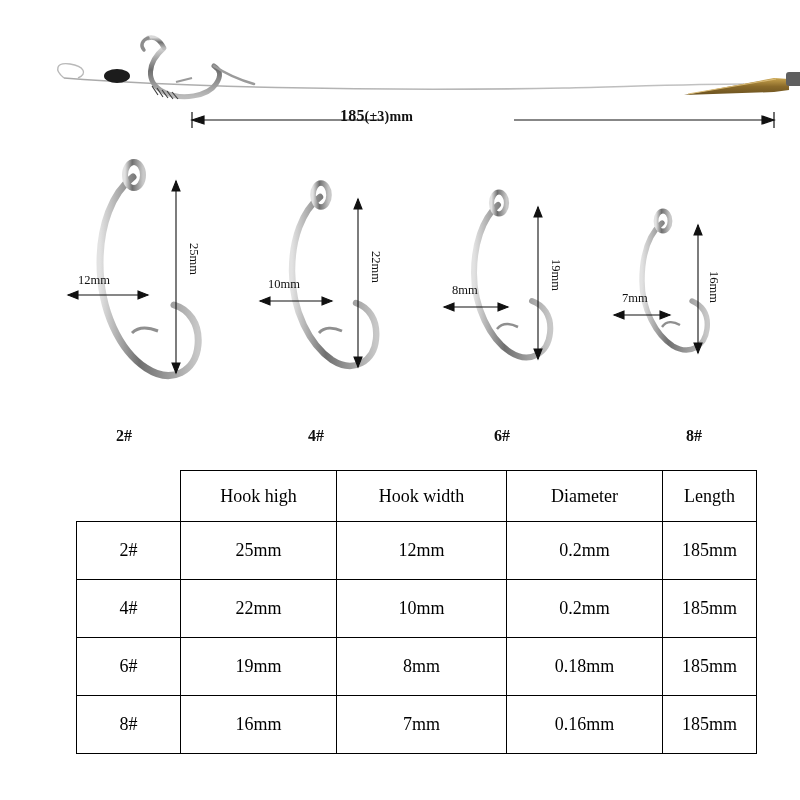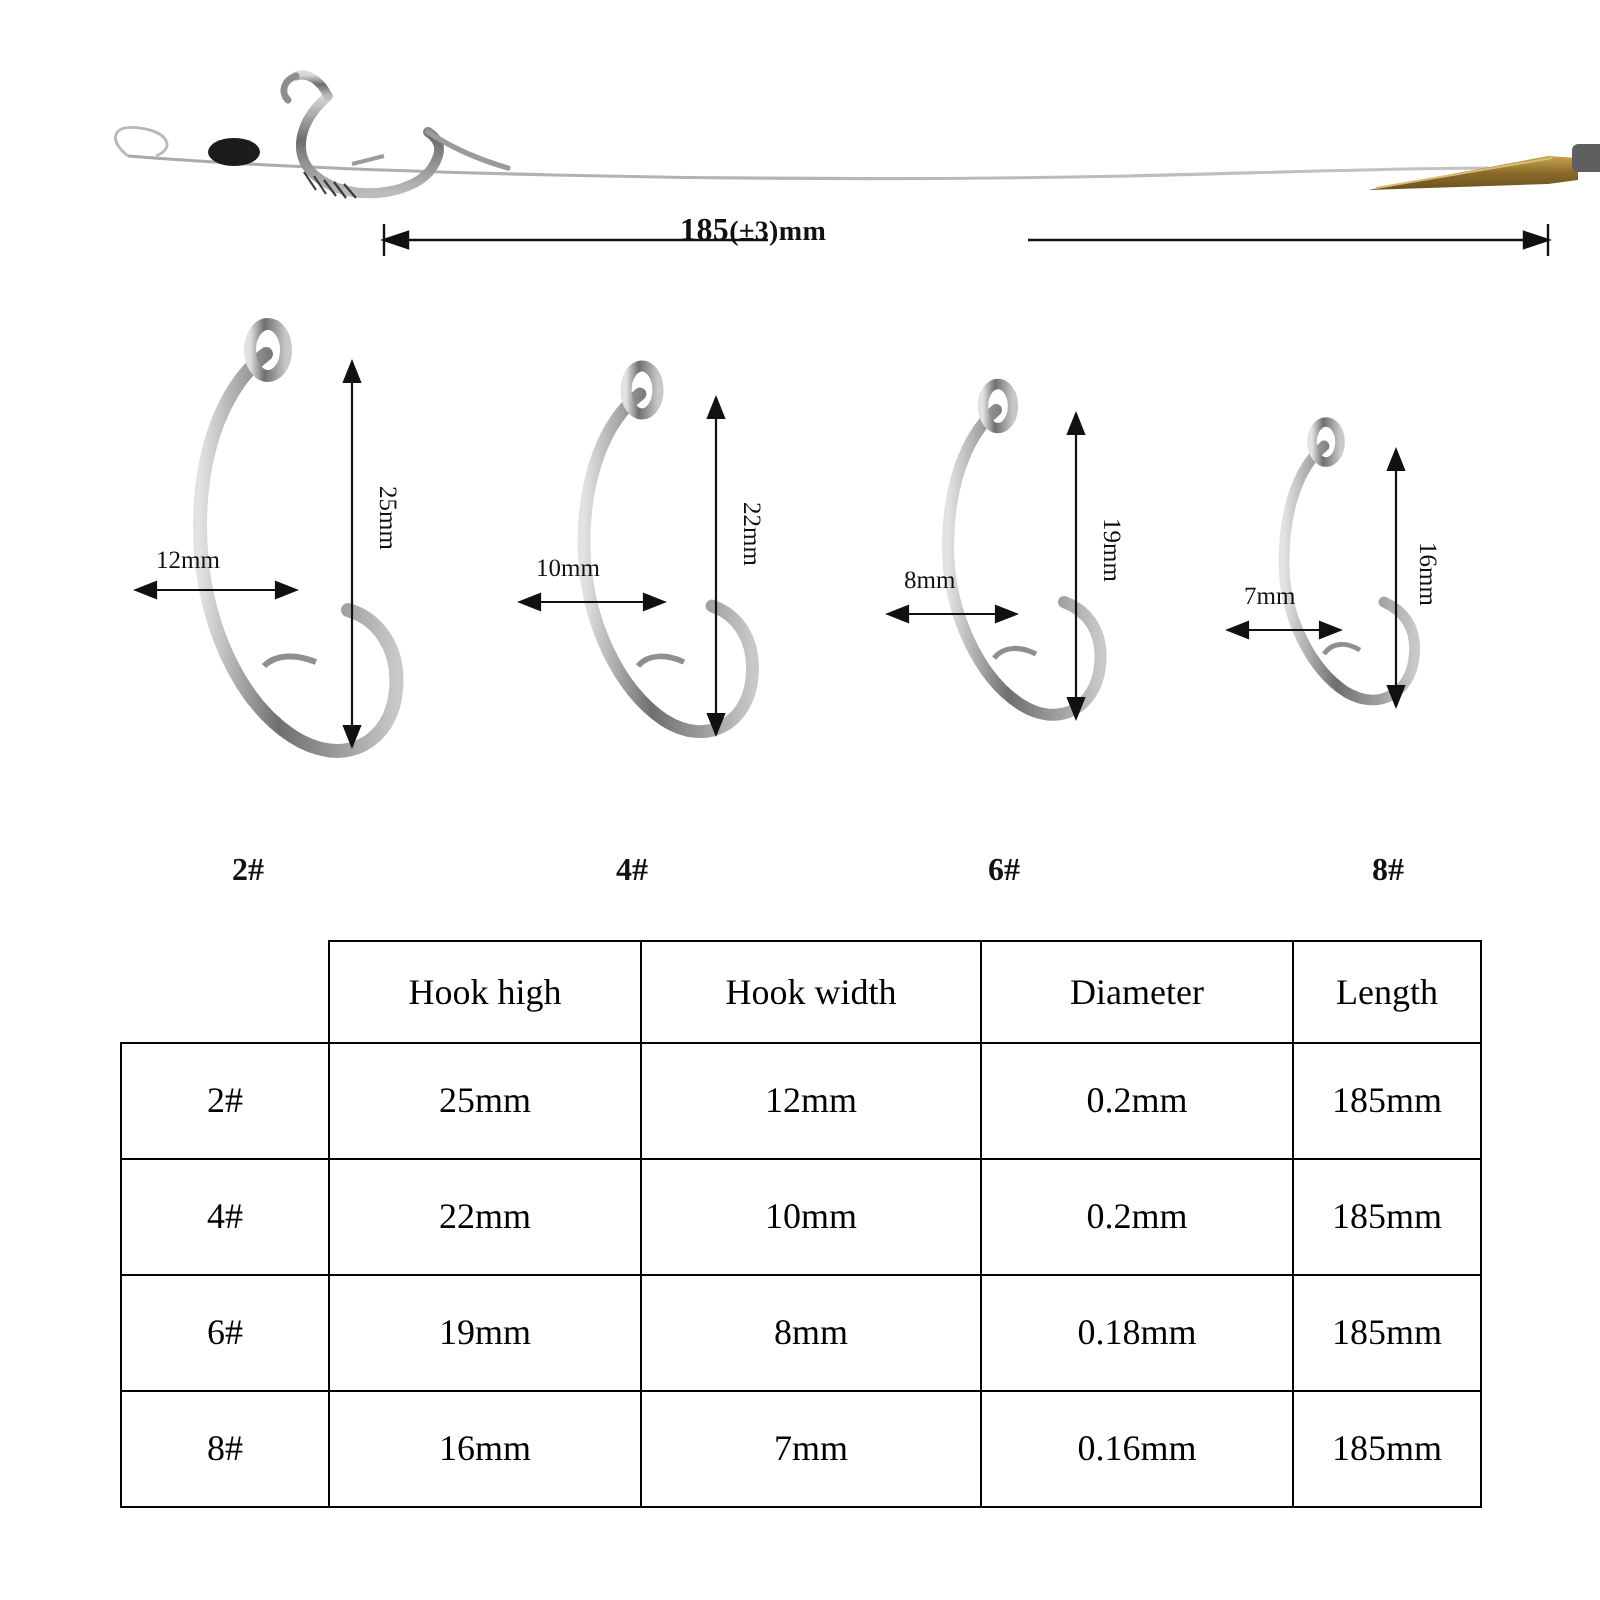--- a/index.html
+++ b/index.html
@@ -95,21 +95,21 @@
     font-family: "Liberation Serif", serif;
     font-size: 12.5px;
     white-space: nowrap;
     writing-mode: vertical-rl;
     text-orientation: mixed;
   }
 
   
   .spec-table {
     position: absolute;
-    left: 60px;
+    left: 76px;
     top: 470px;
     width: 680px;
     border-collapse: collapse;
     table-layout: fixed;
     border-radius: 20px;
   }
   .spec-table td, .spec-table th {
     border: 1px solid #000;
     height: 57px;
     text-align: center;

